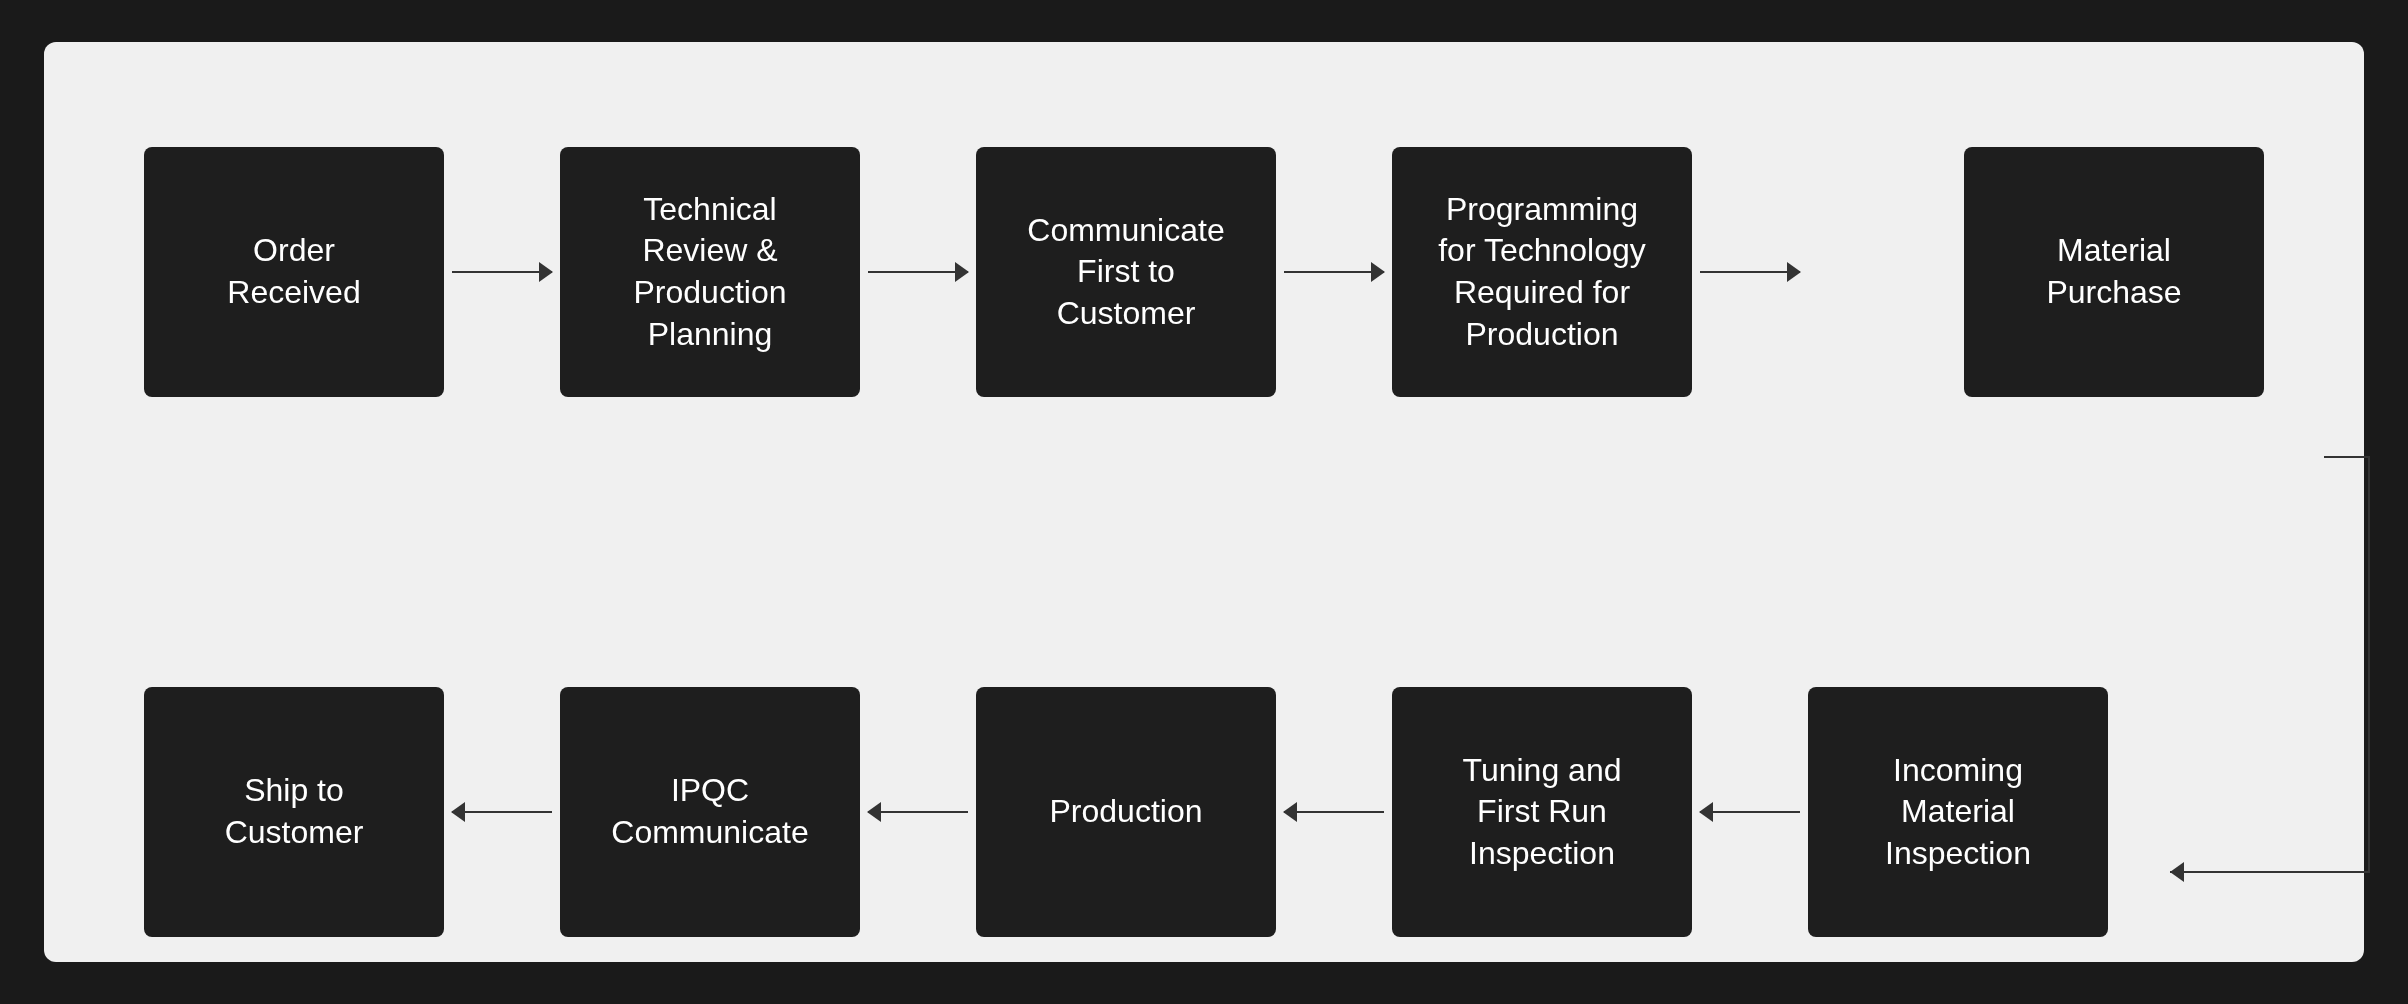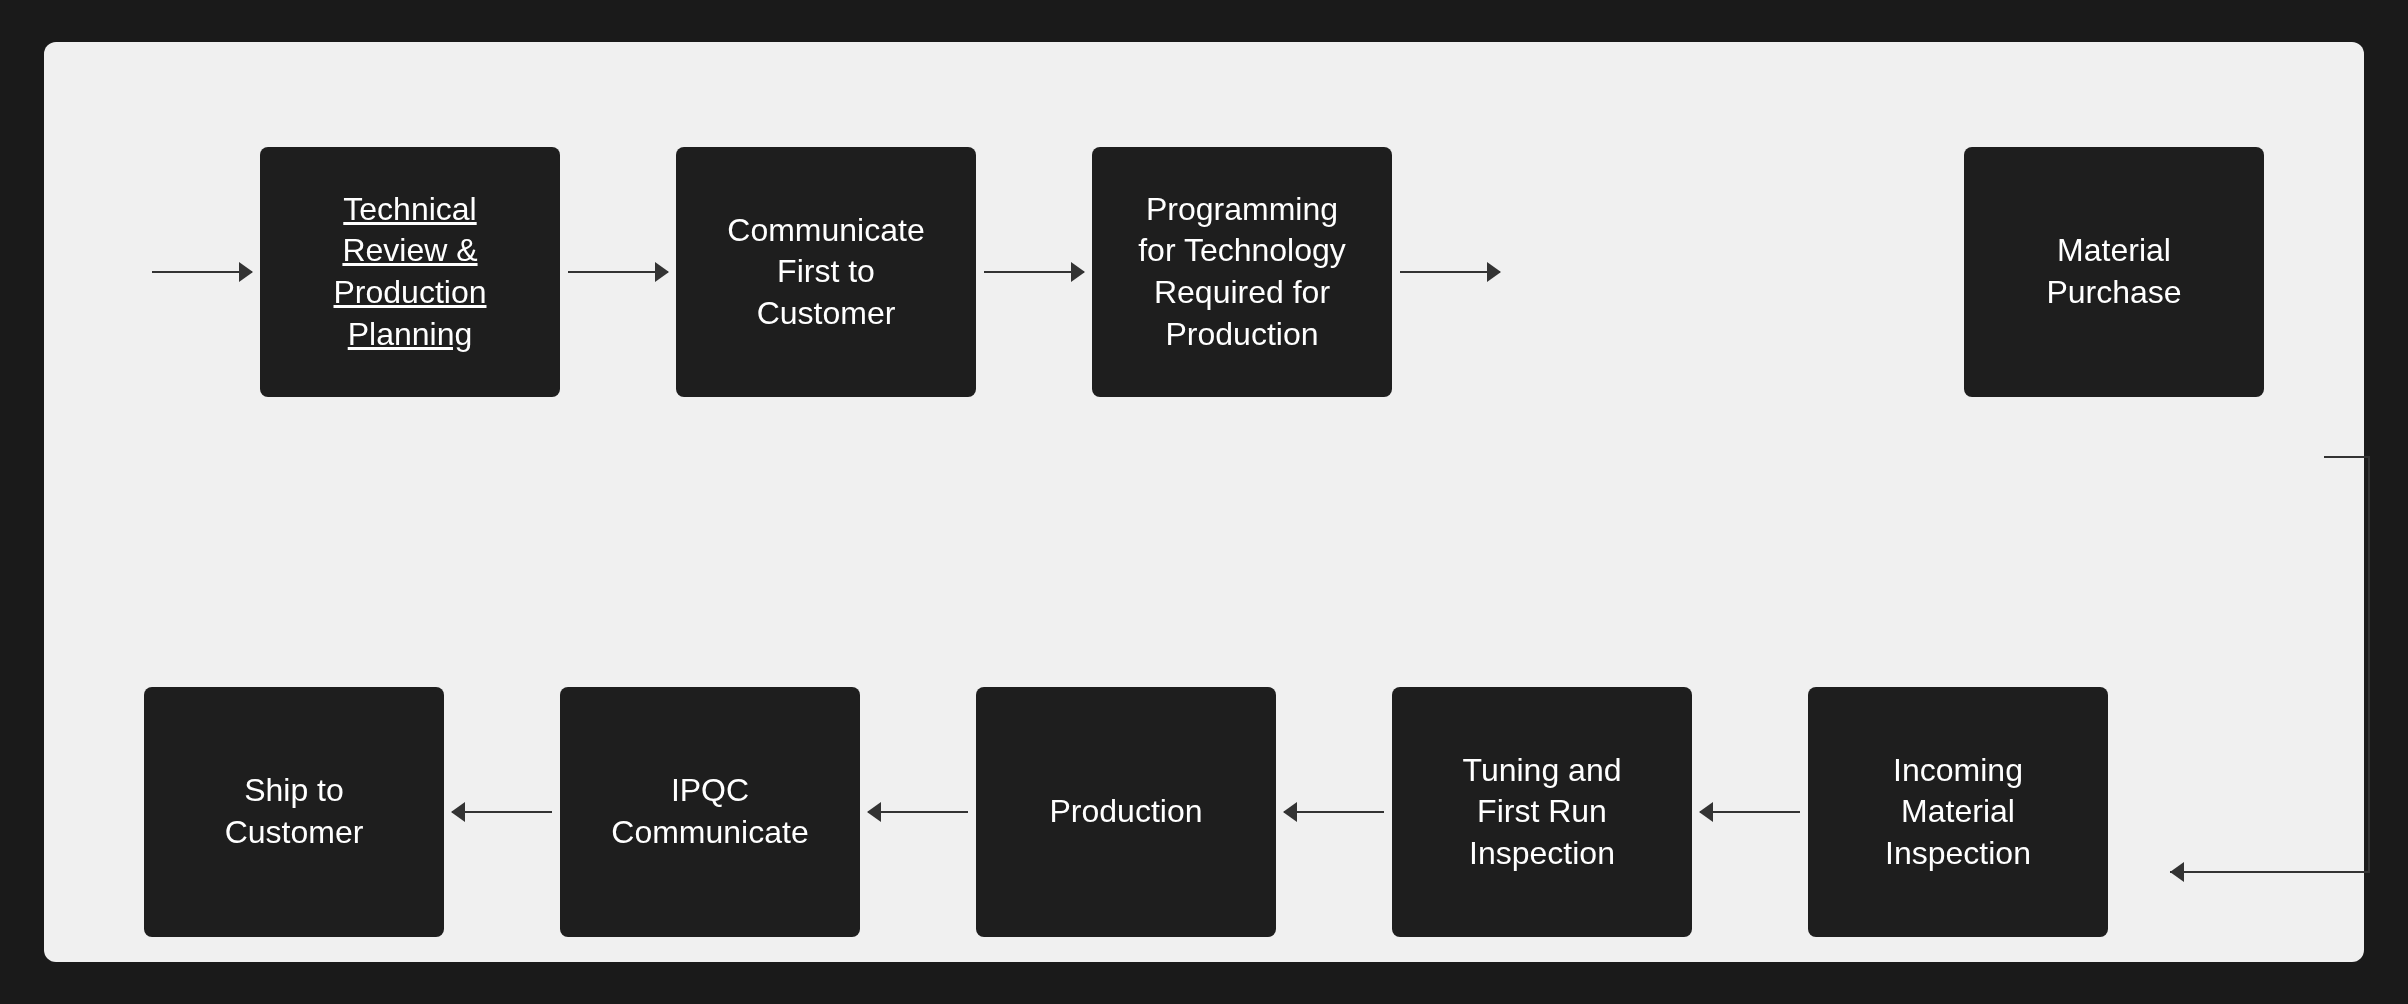--- a/index.html
+++ b/index.html
@@ -58,29 +58,33 @@
     }
   </style>
 </head>
 <body>
 
 <div class="main-container">
   <div class="flow-diagram">
 
     <div class="row" style="position: absolute; top: 40px; left: 40px; right: 40px; display: flex; align-items: center;">
 
+      <div class="node">
+        <span style="white-space: pre-line;">Order
+Received</span>
+      </div>
 
       <div style="width:100px; display:flex; align-items:center; flex-shrink:0; position:relative; height:2px; margin: 0 8px;">
         <div style="height:2px; background:#333; width:100%; position:relative;">
           <div style="position:absolute; right:-1px; top:50%; transform:translateY(-50%); width:0; height:0; border-top:10px solid transparent; border-bottom:10px solid transparent; border-left:14px solid #333;"></div>
         </div>
       </div>
 
       <div class="node">
-        <span style="white-space: pre-line; text-decoration: underline;">Technical
+        <span style="white-space: pre-line;">Technical
 Review &amp;
 Production
 Planning</span>
       </div>
 
       <div style="width:100px; display:flex; align-items:center; flex-shrink:0; position:relative; height:2px; margin: 0 8px;">
         <div style="height:2px; background:#333; width:100%; position:relative;">
           <div style="position:absolute; right:-1px; top:50%; transform:translateY(-50%); width:0; height:0; border-top:10px solid transparent; border-bottom:10px solid transparent; border-left:14px solid #333;"></div>
         </div>
       </div>

